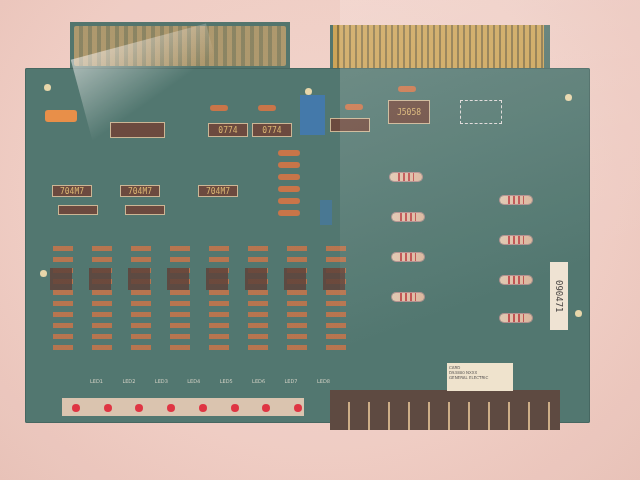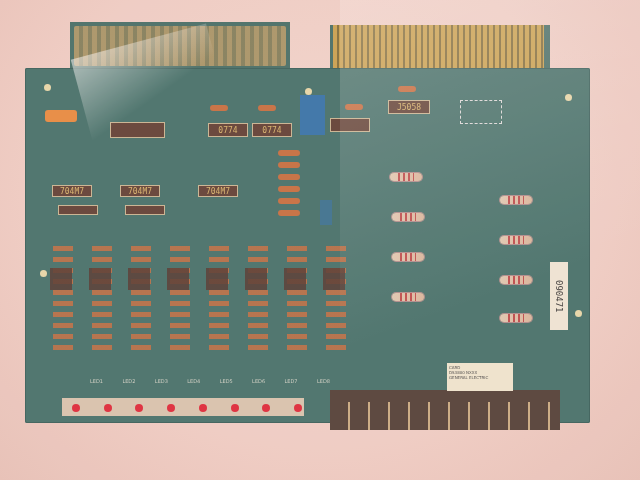--- a/index.html
+++ b/index.html
@@ -58,21 +58,21 @@
 
 <div class="abs" style="left:45px;top:110px;width:32px;height:12px;background:#e8883a;border-radius:3px"></div>
 
 <div class="abs ic" style="left:110px;top:122px;width:55px;height:16px"></div>
 <div class="abs ic" style="left:208px;top:123px;width:40px;height:14px">
     <span>0774</span>
   </div>
 <div class="abs ic" style="left:252px;top:123px;width:40px;height:14px">
     <span>0774</span>
   </div>
-<div class="abs ic" style="left:388px;top:100px;width:42px;height:14px">
+<div class="abs ic" style="left:388px;top:100px;width:42px;height:24px">
     <span>J5058</span>
   </div>
 <div class="abs" style="left:460px;top:100px;width:40px;height:22px;border:1px dashed #ddd;"></div>
 <div class="abs ic" style="left:330px;top:118px;width:40px;height:14px"></div>
 
 <div class="abs ic" style="left:52px;top:185px;width:40px;height:12px">
     <span>704M7</span>
   </div>
 <div class="abs ic" style="left:120px;top:185px;width:40px;height:12px">
     <span>704M7</span>

